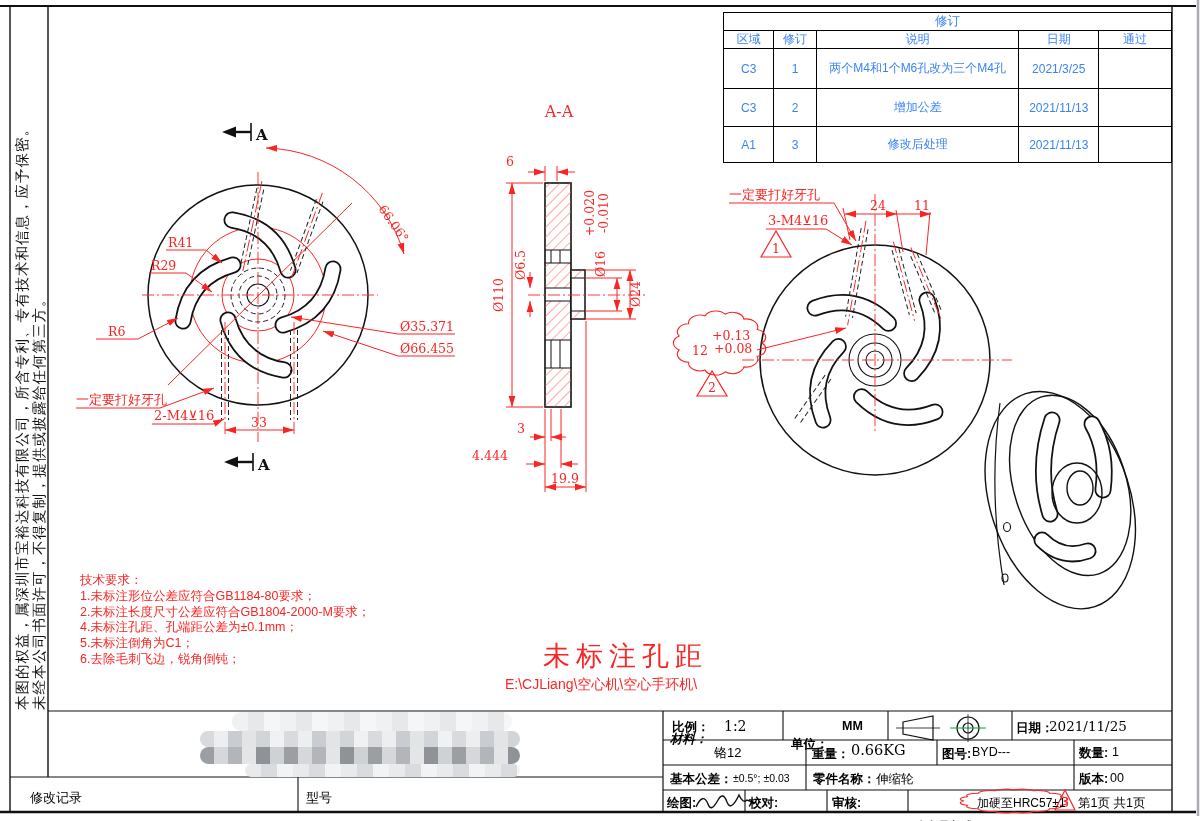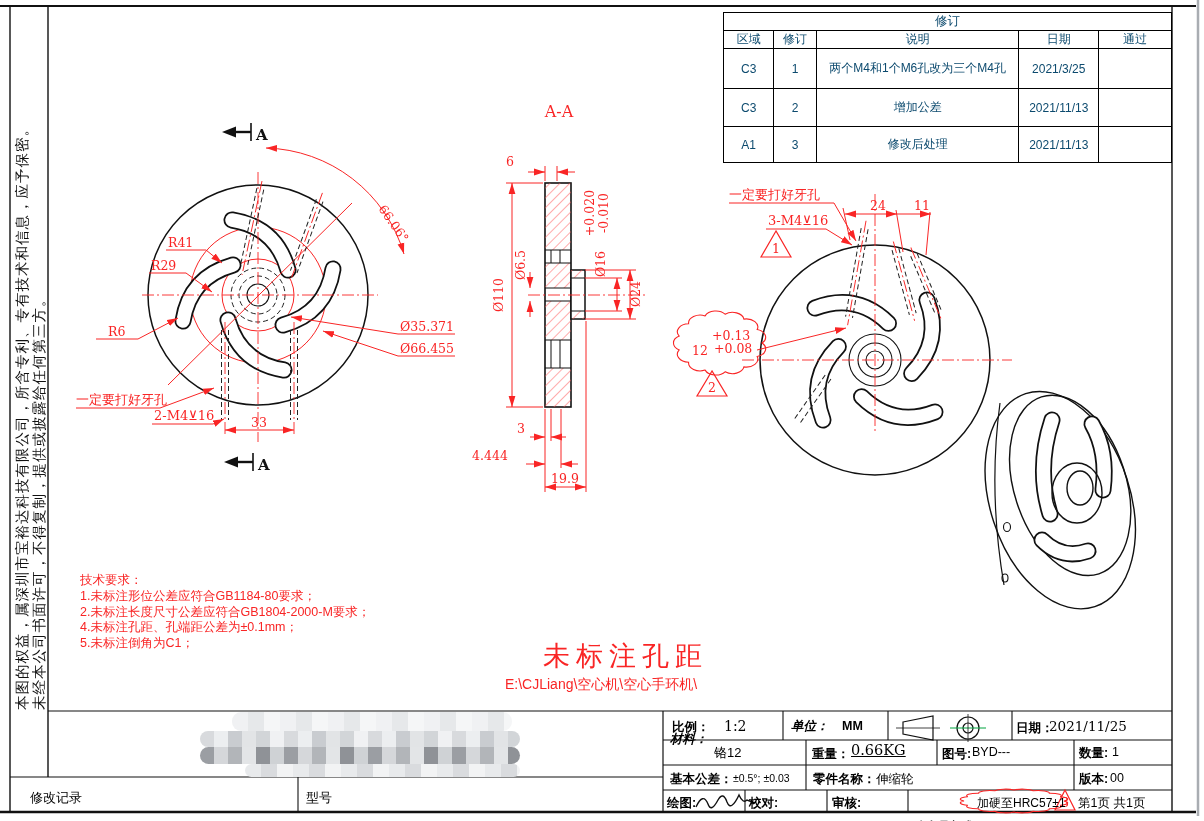--- a/index.html
+++ b/index.html
@@ -6,21 +6,21 @@
   #page{position:relative;width:1204px;height:821px;background:#fff;overflow:hidden;
         font-family:"Liberation Sans",sans-serif;}
   .abs{position:absolute;}
   .red{color:#f92525;}
   .grn{color:#00a33e;}
   
   #side-note{position:absolute;left:14px;top:710px;width:700px;height:34px;
     transform:rotate(-90deg);transform-origin:0 0;color:#111;font-size:14.5px;line-height:17px;letter-spacing:1px;white-space:nowrap;}
   
   #rev-table{position:absolute;left:723px;top:12px;width:449px;border-collapse:collapse;
-    color:#0c4a6e;font-size:12px;text-align:center;}
+    color:#3b82f6;font-size:12px;text-align:center;}
   #rev-table td{border:1px solid #000;padding:0;}
   #rev-table .tt{height:15px;font-size:12.5px;}
   #rev-table .hd{height:18px;}
   #rev-table .r1{height:40px;} #rev-table .r2{height:38px;} #rev-table .r3{height:36px;}
   .c-zone{width:50px;} .c-rev{width:42px;} .c-desc{width:205px;} .c-date{width:79px;} .c-pass{width:73px;}
   
   #tech{position:absolute;left:80px;top:573px;color:#f92525;font-size:12.5px;line-height:15.8px;white-space:nowrap;}
   #proc-note{position:absolute;left:543px;top:638px;color:#f92525;font-size:27px;letter-spacing:6px;white-space:nowrap;}
   #file-path{position:absolute;left:505px;top:676px;color:#f92525;font-size:14px;white-space:nowrap;}
   
@@ -423,36 +423,37 @@
     </tr>
   </tbody>
     </table>
 
   <div id="tech">
     <div>技术要求：</div>
     <div>1.未标注形位公差应符合GB1184-80要求；</div>
     <div>2.未标注长度尺寸公差应符合GB1804-2000-M要求；</div>
     <div>4.未标注孔距、孔端距公差为±0.1mm；</div>
     <div>5.未标注倒角为C1；</div>
+    <div>6.去除毛刺飞边，锐角倒钝；</div>
   </div>
 
   <div id="proc-note">未标注孔距</div>
   <div id="file-path">E:\CJLiang\空心机\空心手环机\</div>
 
   <span class="tb lab" style="left:672px;top:719px;">比例：</span>
   <span class="tb serif" style="left:724px;top:718px;font-size:14px;">1:2</span>
-  <span class="tb lab" style="left:791px;top:718px;font-style:italic;">单位：</span>
+  <span class="tb lab" style="left:791px;top:736px;">单位：</span>
   <span class="tb lab" style="left:842px;top:719px;">MM</span>
   <span class="tb lab" style="left:1016px;top:720px;">日期：</span>
   <span class="tb serif red" style="left:1049px;top:718px;font-size:13.5px;text-align:right;">2021/11/25</span>
 
   <span class="tb lab" style="left:670px;top:731px;font-style:italic;">材料：</span>
   <span class="tb grn" style="left:714px;top:744px;font-size:13px;">铬12</span>
   <span class="tb lab" style="left:812px;top:746px;">重量：</span>
-  <span class="tb serif" style="left:851px;top:742px;font-size:14.5px;text-decoration:underline;">0.66KG</span>
+  <span class="tb serif" style="left:851px;top:742px;font-size:14.5px;">0.66KG</span>
   <span class="tb lab" style="left:942px;top:746px;">图号:</span>
   <span class="tb grn" style="left:972px;top:745px;">BYD---</span>
   <span class="tb lab" style="left:1079px;top:745px;">数量:</span>
   <span class="tb grn" style="left:1112px;top:745px;">1</span>
 
   <span class="tb lab" style="left:670px;top:771px;">基本公差：</span>
   <span class="tb" style="left:733px;top:772px;font-size:10.5px;">±0.5°; ±0.03</span>
   <span class="tb lab" style="left:813px;top:771px;">零件名称：</span>
   <span class="tb" style="left:876px;top:771px;">伸缩轮</span>
   <span class="tb lab" style="left:1079px;top:771px;">版本:</span>

